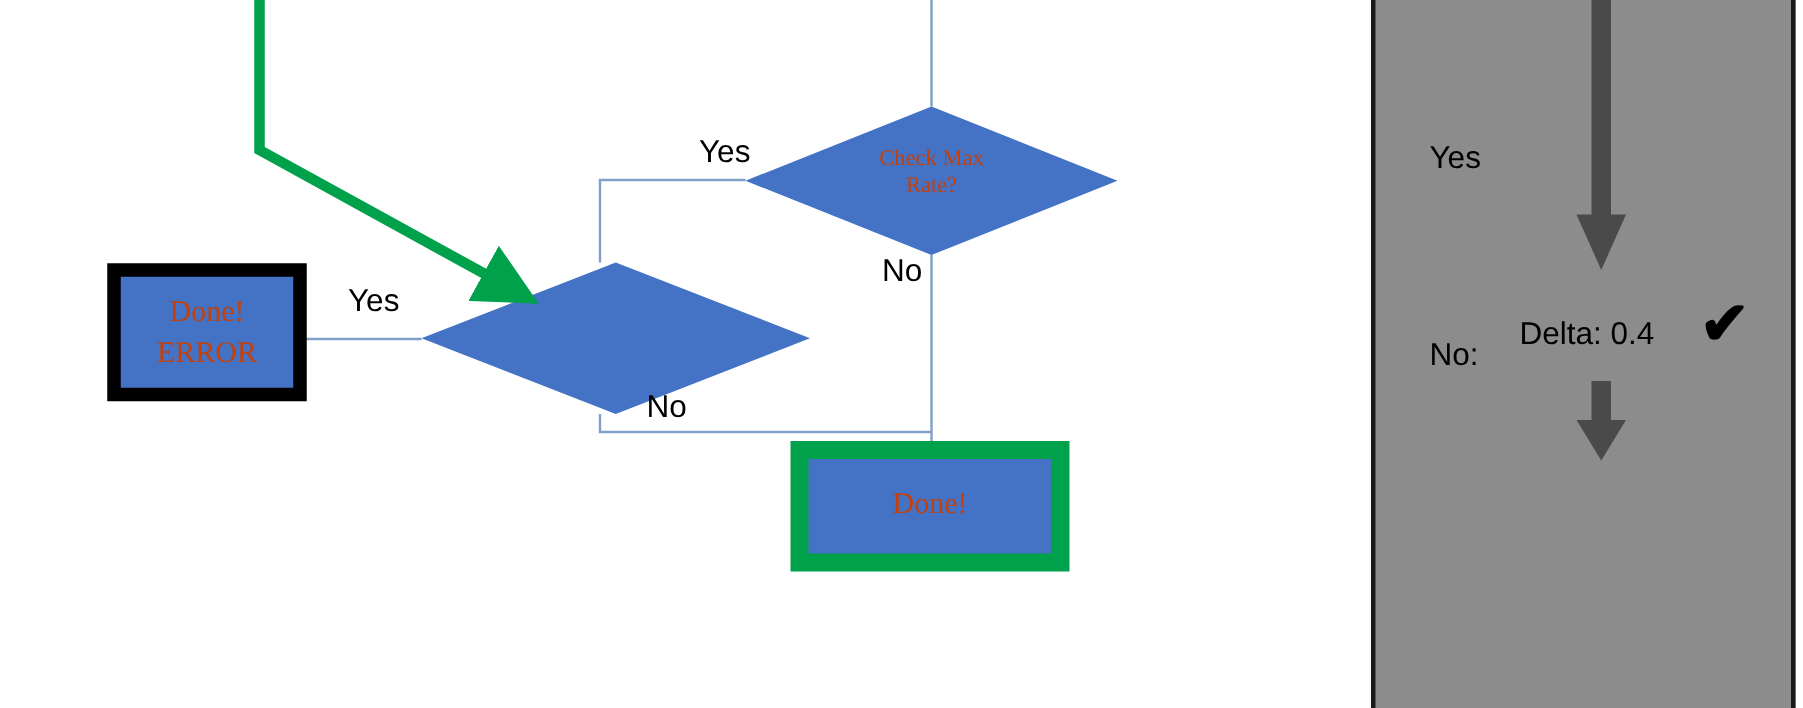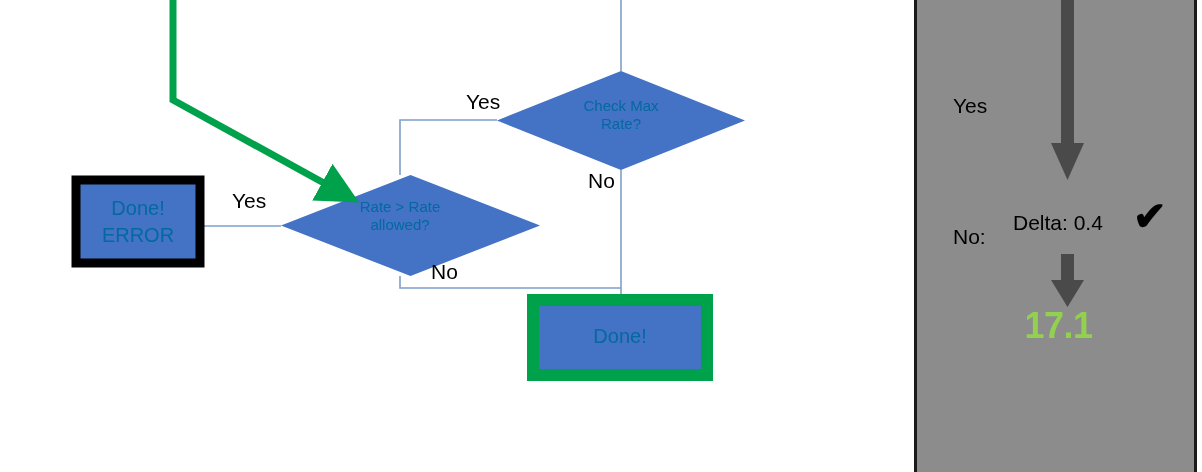--- a/index.html
+++ b/index.html
@@ -21,25 +21,26 @@
     position: absolute;
     left: 0;
     top: 0;
     width: 1202px;
     height: 472px;
   }
 
   
   .node-label {
     position: absolute;
-    color: #0369a1;
+    color: #c2410c;
     text-align: center;
     line-height: 1.22;
     white-space: pre-line;
     pointer-events: none;
+    font-family: Liberation Serif, serif;
   }
   .edge-label {
     position: absolute;
     color: #000000;
     font-size: 21px;
     line-height: 1;
     white-space: nowrap;
   }
 
   
@@ -168,22 +169,20 @@
     <g>
       <rect x="533" y="300" width="174" height="75" fill="#4472c4" stroke="#00a14b" stroke-width="12"></rect>
     </g>
 
     <path d="M173,-5 L173,100 L342,193" stroke="#00a14b" stroke-width="7" fill="none" stroke-linejoin="miter" marker-end="url(#green-arrow)"></path>
   </svg>
 
   <div class="node-label" id="label-done-error">Done!
 ERROR</div>
 
-  <div class="node-label" id="label-rate-allowed">Rate &gt; Rate
-allowed?</div>
 
   <div class="node-label" id="label-check-max-rate">Check Max
 Rate?</div>
 
   <div class="node-label" id="label-done">Done!</div>
 
   <div class="edge-label" id="edge-label-yes-left">Yes</div>
 
   <div class="edge-label" id="edge-label-no-rate">No</div>
 
@@ -207,16 +206,15 @@
     </svg>
 
     <div class="panel-text" id="panel-yes">Yes</div>
 
     <div class="panel-text" id="panel-no">No:</div>
 
     <div class="panel-text" id="panel-delta">Delta: 0.4</div>
 
     <div id="panel-check">✔</div>
 
-    <div id="panel-value">17.1</div>
   </div>
 
 </div>
 
 </body></html>

